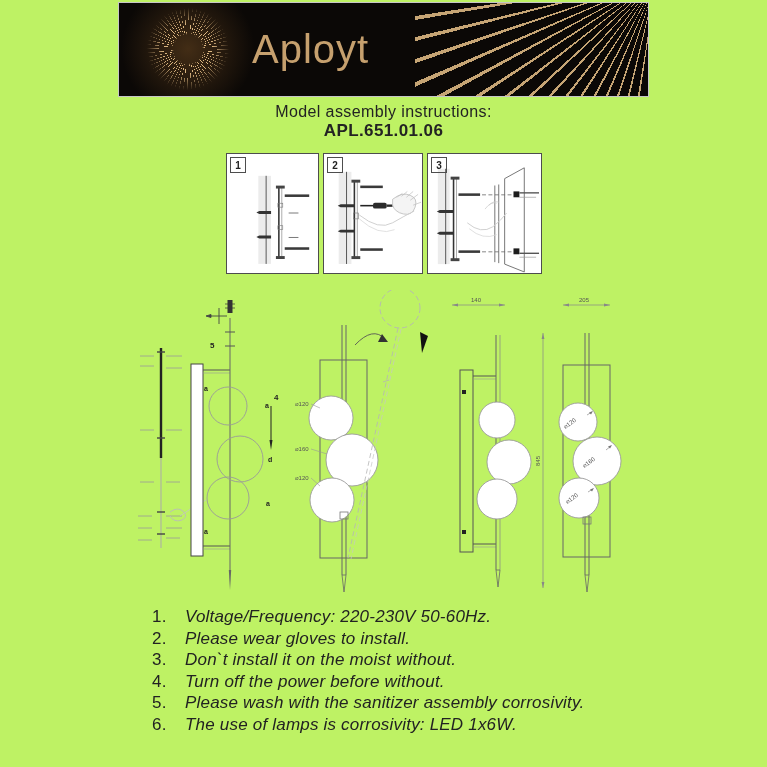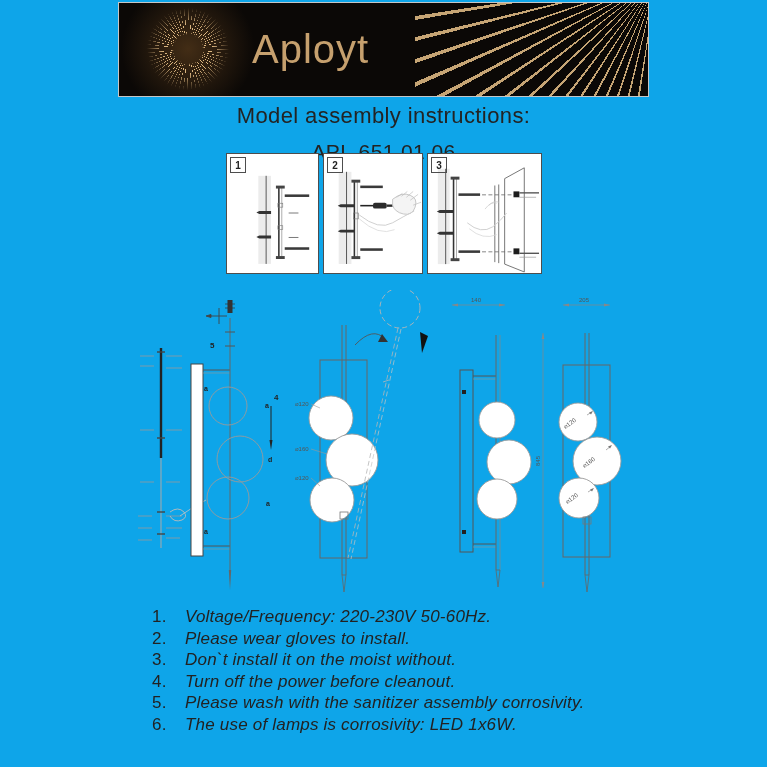--- a/index.html
+++ b/index.html
@@ -1,37 +1,37 @@
 <!DOCTYPE html>
 <html><head>
 <meta charset="utf-8">
 <style>
   html,body{margin:0;padding:0;background:#ffffff;}
-  .page{position:relative;width:767px;height:767px;background:#0ea5e9;overflow:hidden;
+  .page{position:relative;width:767px;height:767px;background:#bef264;overflow:hidden;
         font-family:"Liberation Sans",sans-serif;color:#1e1e1e;}
 
   
   .banner{position:absolute;left:118px;top:2px;width:531px;height:95px;background:#0b0806;
           border:1px solid #c6c6c6;box-sizing:border-box;overflow:hidden;}
   .banner .glow{position:absolute;inset:0;
           background:radial-gradient(95px 95px at 69px 46px, rgba(150,100,45,.40), rgba(0,0,0,0) 70%);}
   .sunburst{position:absolute;left:27px;top:4px;width:84px;height:84px;border-radius:50%;
           background:repeating-conic-gradient(rgba(228,190,135,.95) 0deg 1deg, rgba(0,0,0,0) 1deg 6deg);
           -webkit-mask:radial-gradient(closest-side, transparent 0 34%, #000 40% 58%, rgba(0,0,0,.55) 75%, transparent 98%);
                   mask:radial-gradient(closest-side, transparent 0 34%, #000 40% 58%, rgba(0,0,0,.55) 75%, transparent 98%);}
   .brand{position:absolute;left:133px;top:24px;font-size:40px;font-weight:300;letter-spacing:1px;
           color:#c6a06e;}
   .rays{position:absolute;right:-2px;top:-2px;width:235px;height:100px;
           background:repeating-conic-gradient(from 150deg at 103% -22%,
                      rgba(214,178,126,.92) 0deg .9deg, rgba(0,0,0,0) .9deg 4.8deg);}
 
   
   .title-block{position:absolute;left:0;top:103px;width:767px;text-align:center;}
-  .heading{font-size:22px;font-weight:500;letter-spacing:.4px;color:#232323;}
-  .model{font-size:21px;font-weight:400;letter-spacing:.4px;color:#232323;margin-top:11px;}
+  .heading{font-size:16px;font-weight:500;letter-spacing:.4px;color:#232323;}
+  .model{font-size:17px;font-weight:700;letter-spacing:.4px;color:#232323;margin-top:0;}
 
   
   .steps{position:absolute;left:0;top:0;}
   .step-box{position:absolute;top:153px;height:121px;border:1px solid #4d4d4d;background:#fff;box-sizing:border-box;}
   .step-1{left:226px;width:93px;} .step-2{left:323px;width:100px;} .step-3{left:427px;width:115px;}
   .step-num{position:absolute;left:3px;top:3px;width:14px;height:14px;border:1px solid #4d4d4d;
             font-size:10px;font-weight:bold;display:flex;align-items:center;justify-content:center;color:#222;}
   .step-art{position:absolute;left:0;top:0;width:100%;height:100%;}
 
   
@@ -289,21 +289,21 @@
     <div class="inst-row">
       <span class="inst-num">2.</span>
       <span class="inst-text">Please wear gloves to install.</span>
     </div>
     <div class="inst-row">
       <span class="inst-num">3.</span>
       <span class="inst-text">Don`t install it on the moist without.</span>
     </div>
     <div class="inst-row">
       <span class="inst-num">4.</span>
-      <span class="inst-text">Turn off the power before cleanout.</span>
+      <span class="inst-text">Turn off the power before without.</span>
     </div>
     <div class="inst-row">
       <span class="inst-num">5.</span>
       <span class="inst-text">Please wash with the sanitizer assembly corrosivity.</span>
     </div>
     <div class="inst-row">
       <span class="inst-num">6.</span>
       <span class="inst-text">The use of lamps is corrosivity: LED 1x6W.</span>
     </div>
   </div>

